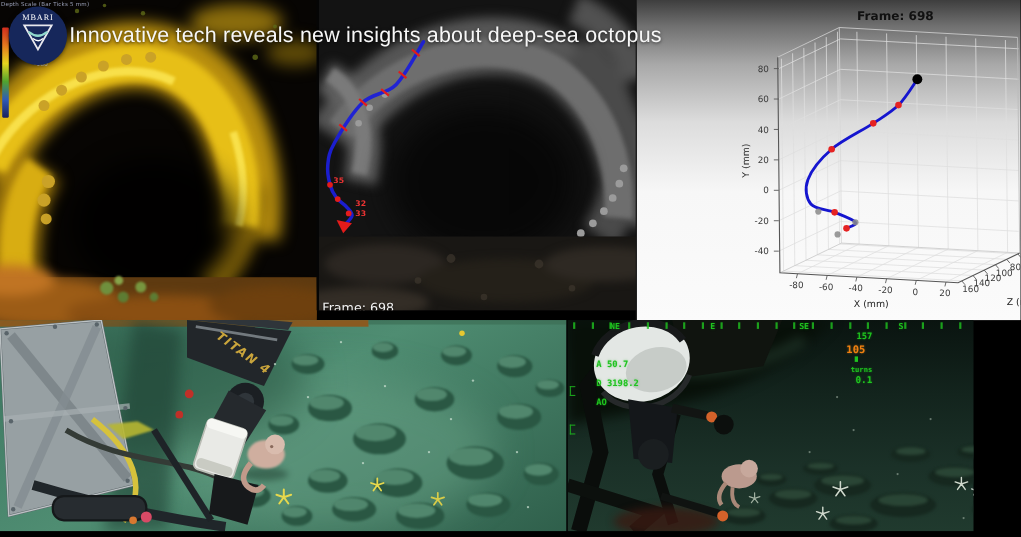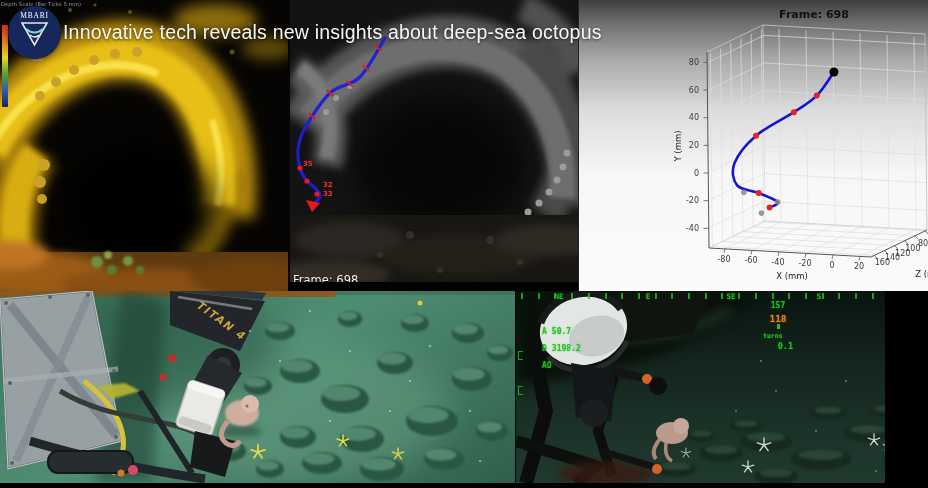--- a/index.html
+++ b/index.html
@@ -27,24 +27,24 @@
   #colorbar-label{position:absolute;left:31px;top:56px;font-size:5.5px;color:#cfcfcf;z-index:2}
   #track-frame-label{position:absolute;left:3px;top:273px;font-size:11.5px;color:#f2f2f2;z-index:6;text-shadow:0 1px 2px #000}
   #plot-title{position:absolute;left:120px;top:8px;width:230px;text-align:center;font-weight:bold;font-size:11px;color:#111;z-index:5}
 
   #compass{position:absolute;left:0;top:0;width:413px;height:14px;z-index:8}
   .ctick{position:absolute;top:2px;width:2px;height:6px;background:var(--hud,#1fc41f);opacity:.8}
   .clabel{position:absolute;top:1px;font-size:7.5px;transform:translateX(-50%);font-family:"DejaVu Sans Mono",monospace;
     font-weight:bold;color:var(--hud,#1fc41f);text-shadow:0 0 2px rgba(20,180,20,.5)}
   .hud{position:absolute;font-family:"DejaVu Sans Mono",monospace;font-weight:bold;color:var(--hud,#1fc41f);
     text-shadow:0 0 2px rgba(20,180,20,.55);z-index:8;white-space:nowrap}
-  #hud-hdg{left:247px;top:10px;width:30px;text-align:center;font-size:8px}
+  #hud-hdg{left:247px;top:10px;width:30px;text-align:right;font-size:8px}
   #hud-tgt{left:247px;top:22px;width:30px;text-align:center;font-size:9.5px;color:var(--tgt,#f08010);text-shadow:0 0 2px rgba(220,130,20,.6)}
   #hud-ptr{position:absolute;left:261px;top:33px;width:3px;height:5px;background:var(--hud,#1fc41f);z-index:8}
-  #hud-turns-label{left:247px;top:41px;width:30px;text-align:left;font-size:6.5px}
+  #hud-turns-label{left:247px;top:41px;width:30px;text-align:right;font-size:6.5px}
   #hud-turns{left:247px;top:50px;width:30px;text-align:right;font-size:8.5px}
   #hud-alt{left:26px;top:36px;font-size:8px}
   #hud-depth{left:26px;top:53px;font-size:8px}
   #hud-status{left:26px;top:70px;font-size:8px}
   .hud .lbl{margin-right:5px}
   .hbracket{position:absolute;width:5px;height:9px;border:1px solid var(--hud,#1fc41f);border-right:none;z-index:8;opacity:.8}
   #hb1{left:2px;top:60px}#hb2{left:2px;top:95px}
 </style>
 </head>
 <body>
@@ -470,21 +470,21 @@
         <div class="ctick" style="left: 372.4px;"></div>
         <div class="ctick" style="left: 389.1px;"></div>
         <div class="ctick" style="left: 405.8px;"></div>
         <div class="clabel" style="left: 43px;">NE</div>
         <div class="clabel" style="left: 132px;">E</div>
         <div class="clabel" style="left: 215px;">SE</div>
         <div class="clabel" style="left: 303px;">S</div>
         <div class="clabel" style="left: 385px;">SW</div>
       </div>
     <div class="hud" id="hud-hdg">157</div>
-    <div class="hud" id="hud-tgt">118</div>
+    <div class="hud" id="hud-tgt">105</div>
     <div id="hud-ptr"></div>
     <div class="hud" id="hud-turns-label">turns</div>
     <div class="hud" id="hud-turns">0.1</div>
     <div class="hud" id="hud-alt"><span class="lbl">A</span><span>50.7</span></div>
     <div class="hud" id="hud-depth"><span class="lbl">D</span><span>3198.2</span></div>
     <div class="hud" id="hud-status">AO</div>
     <div class="hbracket" id="hb1"></div>
     <div class="hbracket" id="hb2"></div>
   </div>
 

